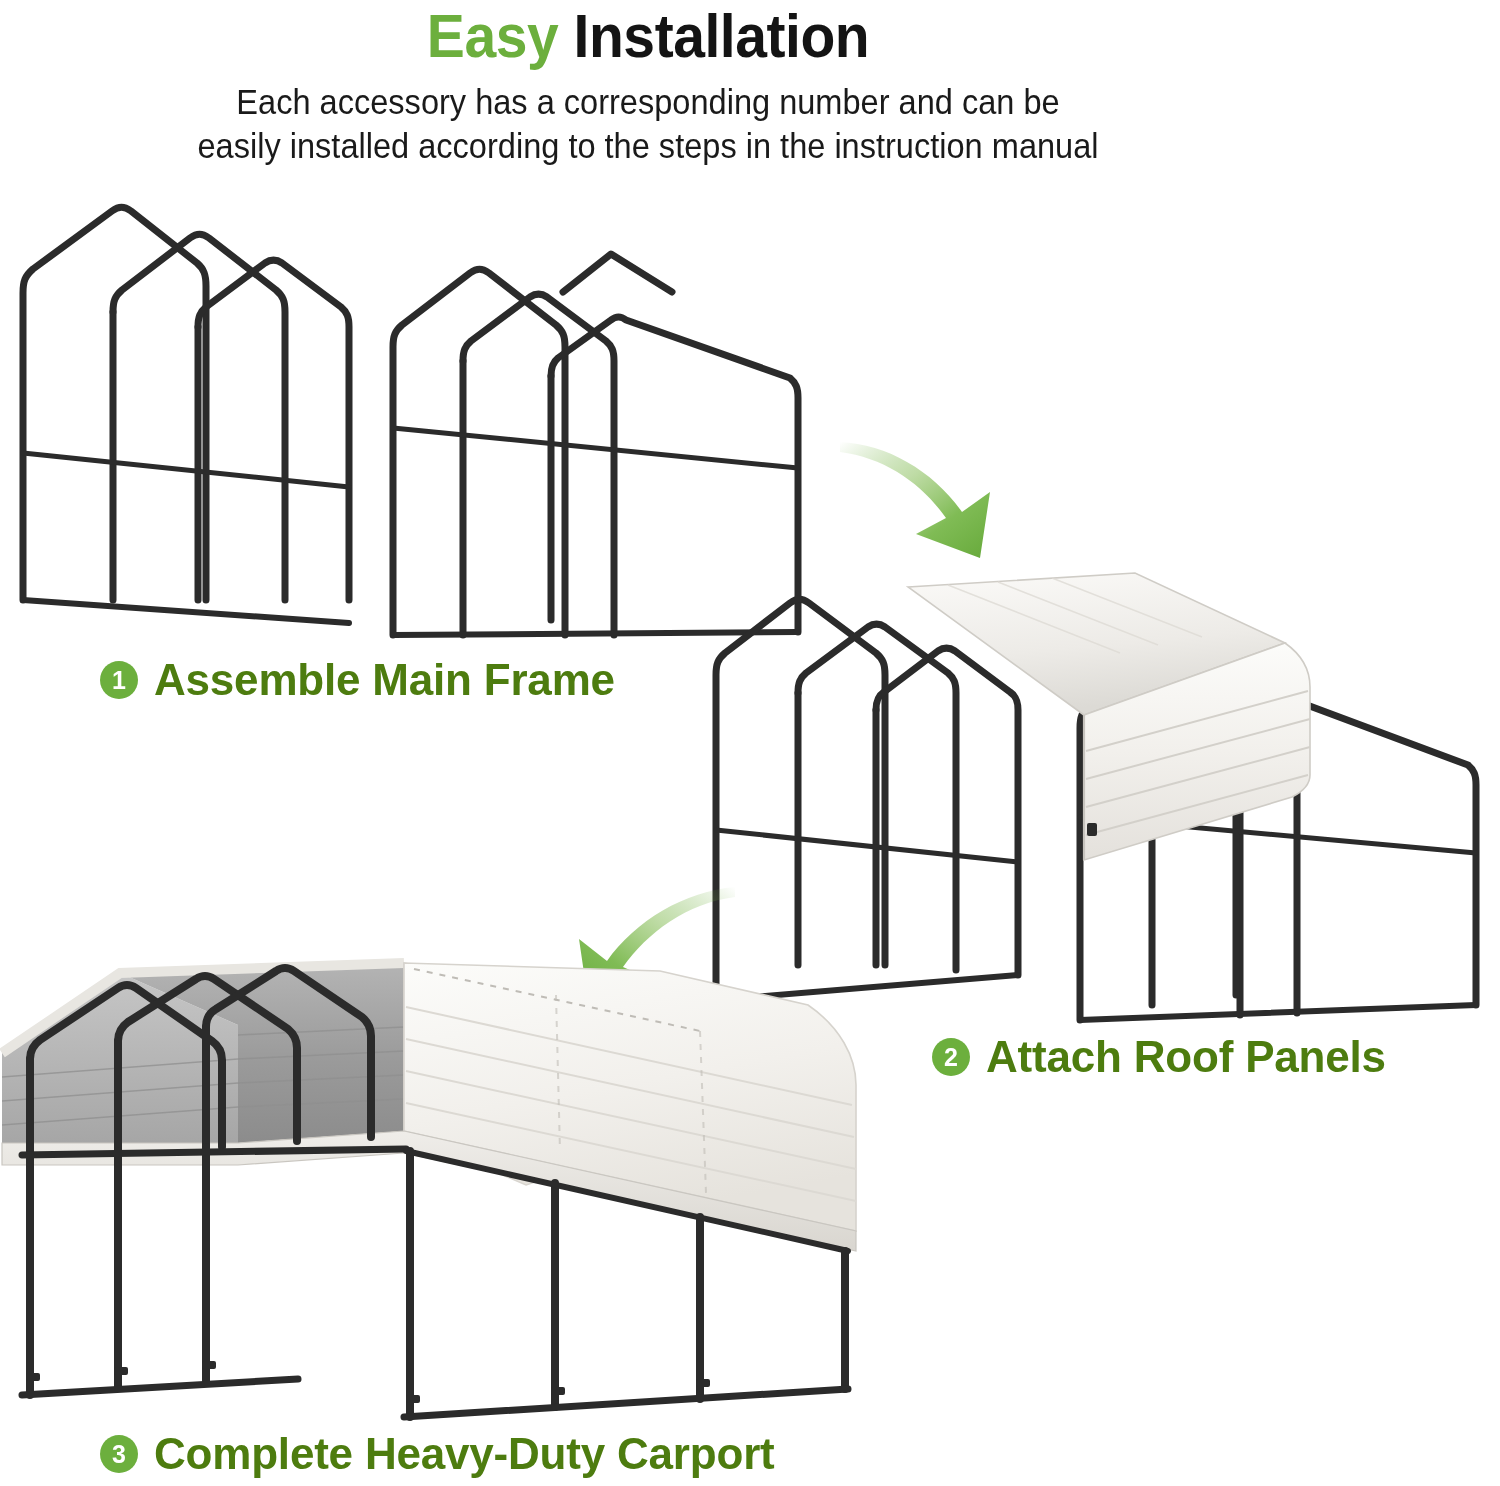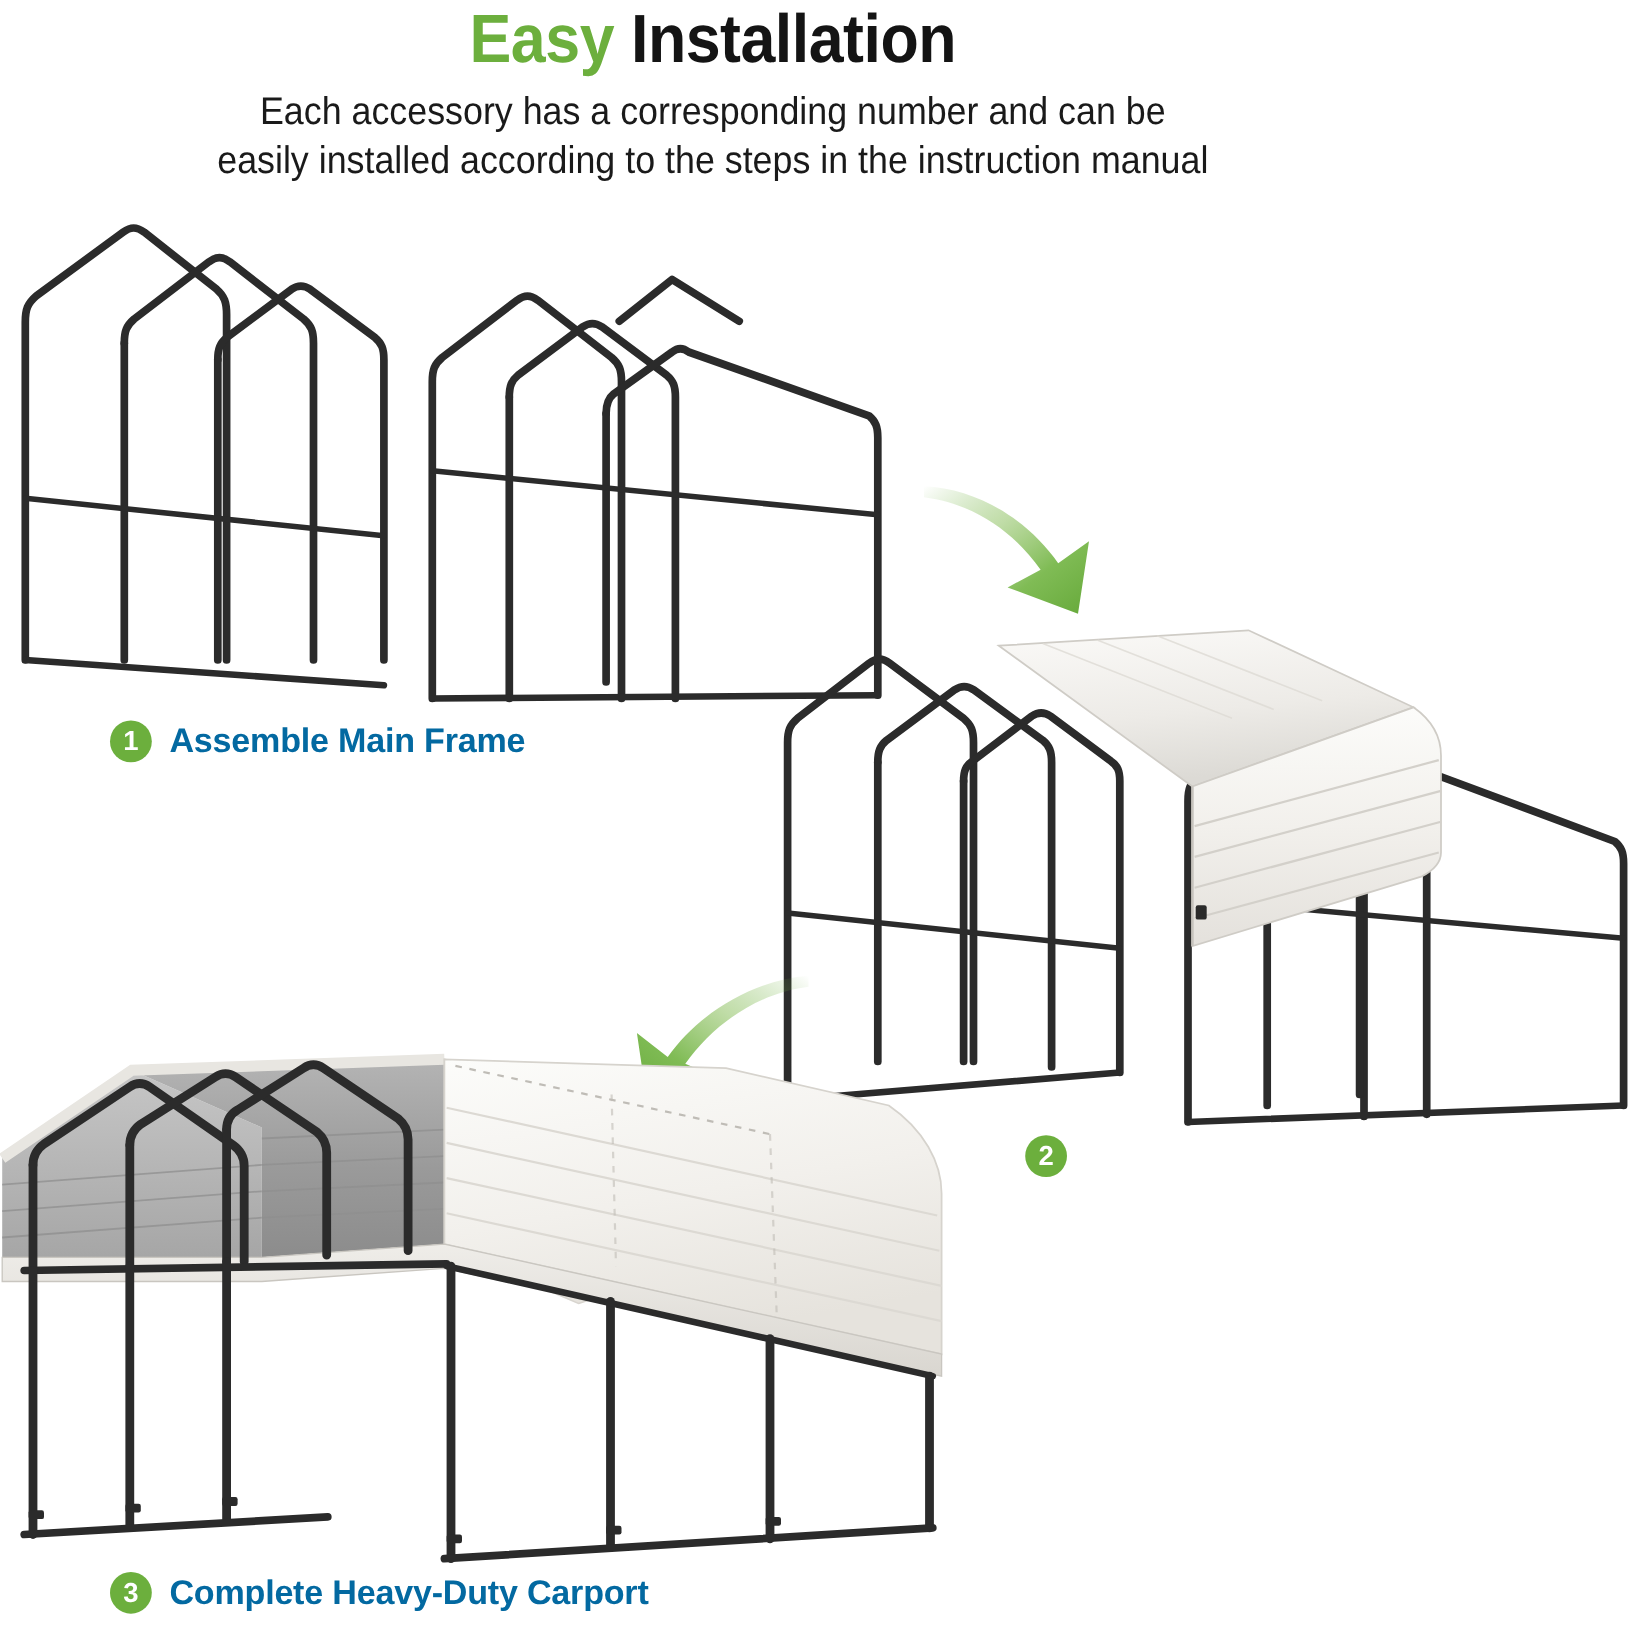--- a/index.html
+++ b/index.html
@@ -63,23 +63,23 @@
     flex: 0 0 38px;
     border-radius: 50%;
     background: #6CAF3D;
     color: #ffffff;
     font-size: 25px;
     font-weight: bold;
     line-height: 38px;
     text-align: center;
   }
   .step-label {
-    font-size: 31px;
+    font-size: 44px;
     font-weight: bold;
-    color: #0369a1;
+    color: #4d7c0f;
     letter-spacing: -0.2px;
   }
   #step-caption-1 { left: 100px; top: 655px; }
   #step-caption-2 { left: 932px; top: 1032px; }
   #step-caption-3 { left: 100px; top: 1429px; }
 
   
   .illus {
     position: absolute;
   }
@@ -315,18 +315,19 @@
   </svg>
 </div>
 
 <div class="step-caption" id="step-caption-1">
   <div class="step-badge">1</div>
   <div class="step-label">Assemble Main Frame</div>
 </div>
 
 <div class="step-caption" id="step-caption-2">
   <div class="step-badge">2</div>
+  <div class="step-label">Attach Roof Panels</div>
 </div>
 
 <div class="step-caption" id="step-caption-3">
   <div class="step-badge">3</div>
   <div class="step-label">Complete Heavy-Duty Carport</div>
 </div>
 
 </body></html>

